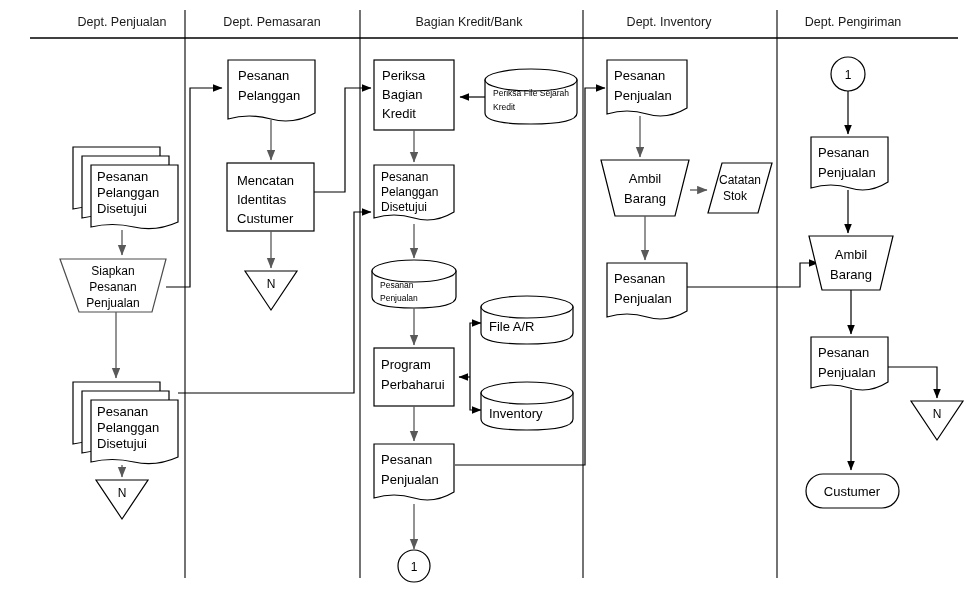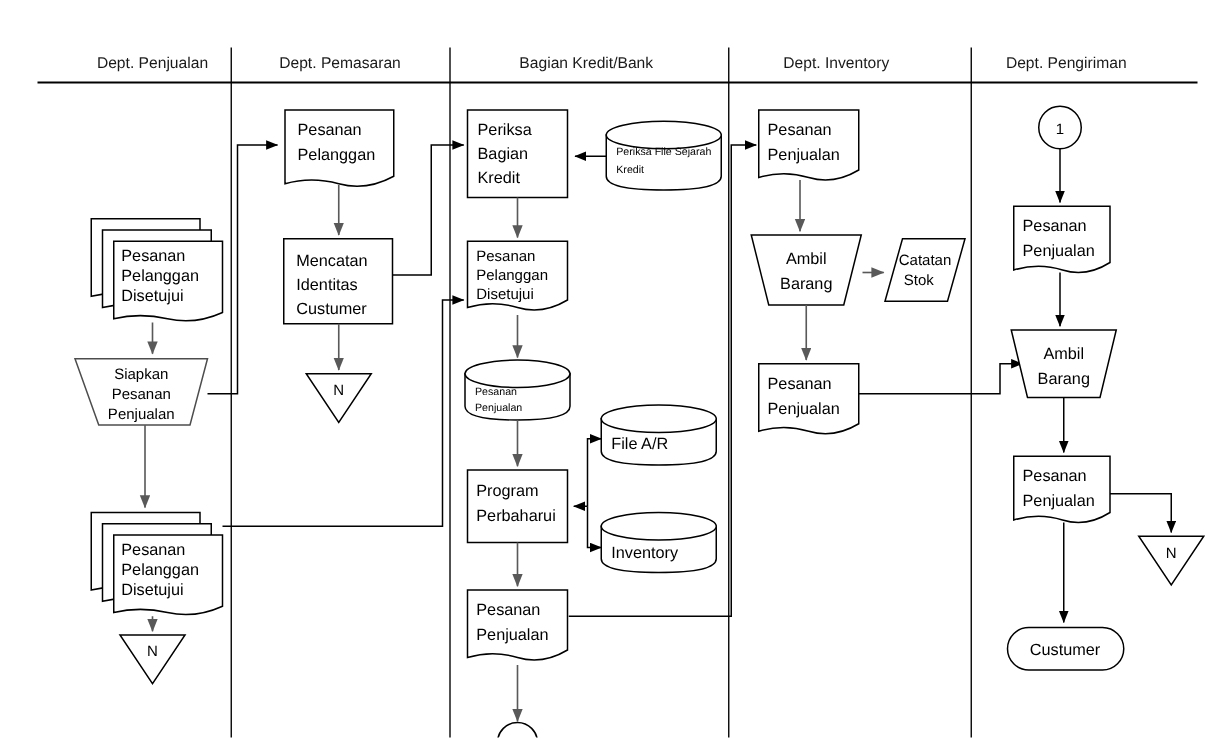--- a/index.html
+++ b/index.html
@@ -1,18 +1,18 @@
 <!DOCTYPE html>
 <html><head>
 <meta charset="utf-8">
 <style>
   html,body{margin:0;padding:0;background:#ffffff;}
   body{width:978px;height:590px;overflow:hidden;
        font-family:"Liberation Sans","DejaVu Sans",sans-serif;color:#000;}
-  #chart-root{position:relative;width:978px;height:422px;margin-top:28px;}
+  #chart-root{position:relative;width:978px;height:422px;}
   svg{display:block;}
   .lane-title{font-size:12.5px;fill:#1a1a1a;}
   .shape-text{font-size:13px;fill:#000;}
   .shape-text-sm{font-size:8.5px;fill:#000;}
   .shape-text-md{font-size:12px;fill:#000;}
   .stroke-dark{fill:none;stroke:#000000;stroke-width:1.2;}
   .stroke-gray{fill:none;stroke:#4d4d4d;stroke-width:1.2;}
   .fill-white{fill:#ffffff;}
   .flowline{fill:none;stroke:#000000;stroke-width:1.2;}
   .flowline-gray{fill:none;stroke:#595959;stroke-width:1.3;}

